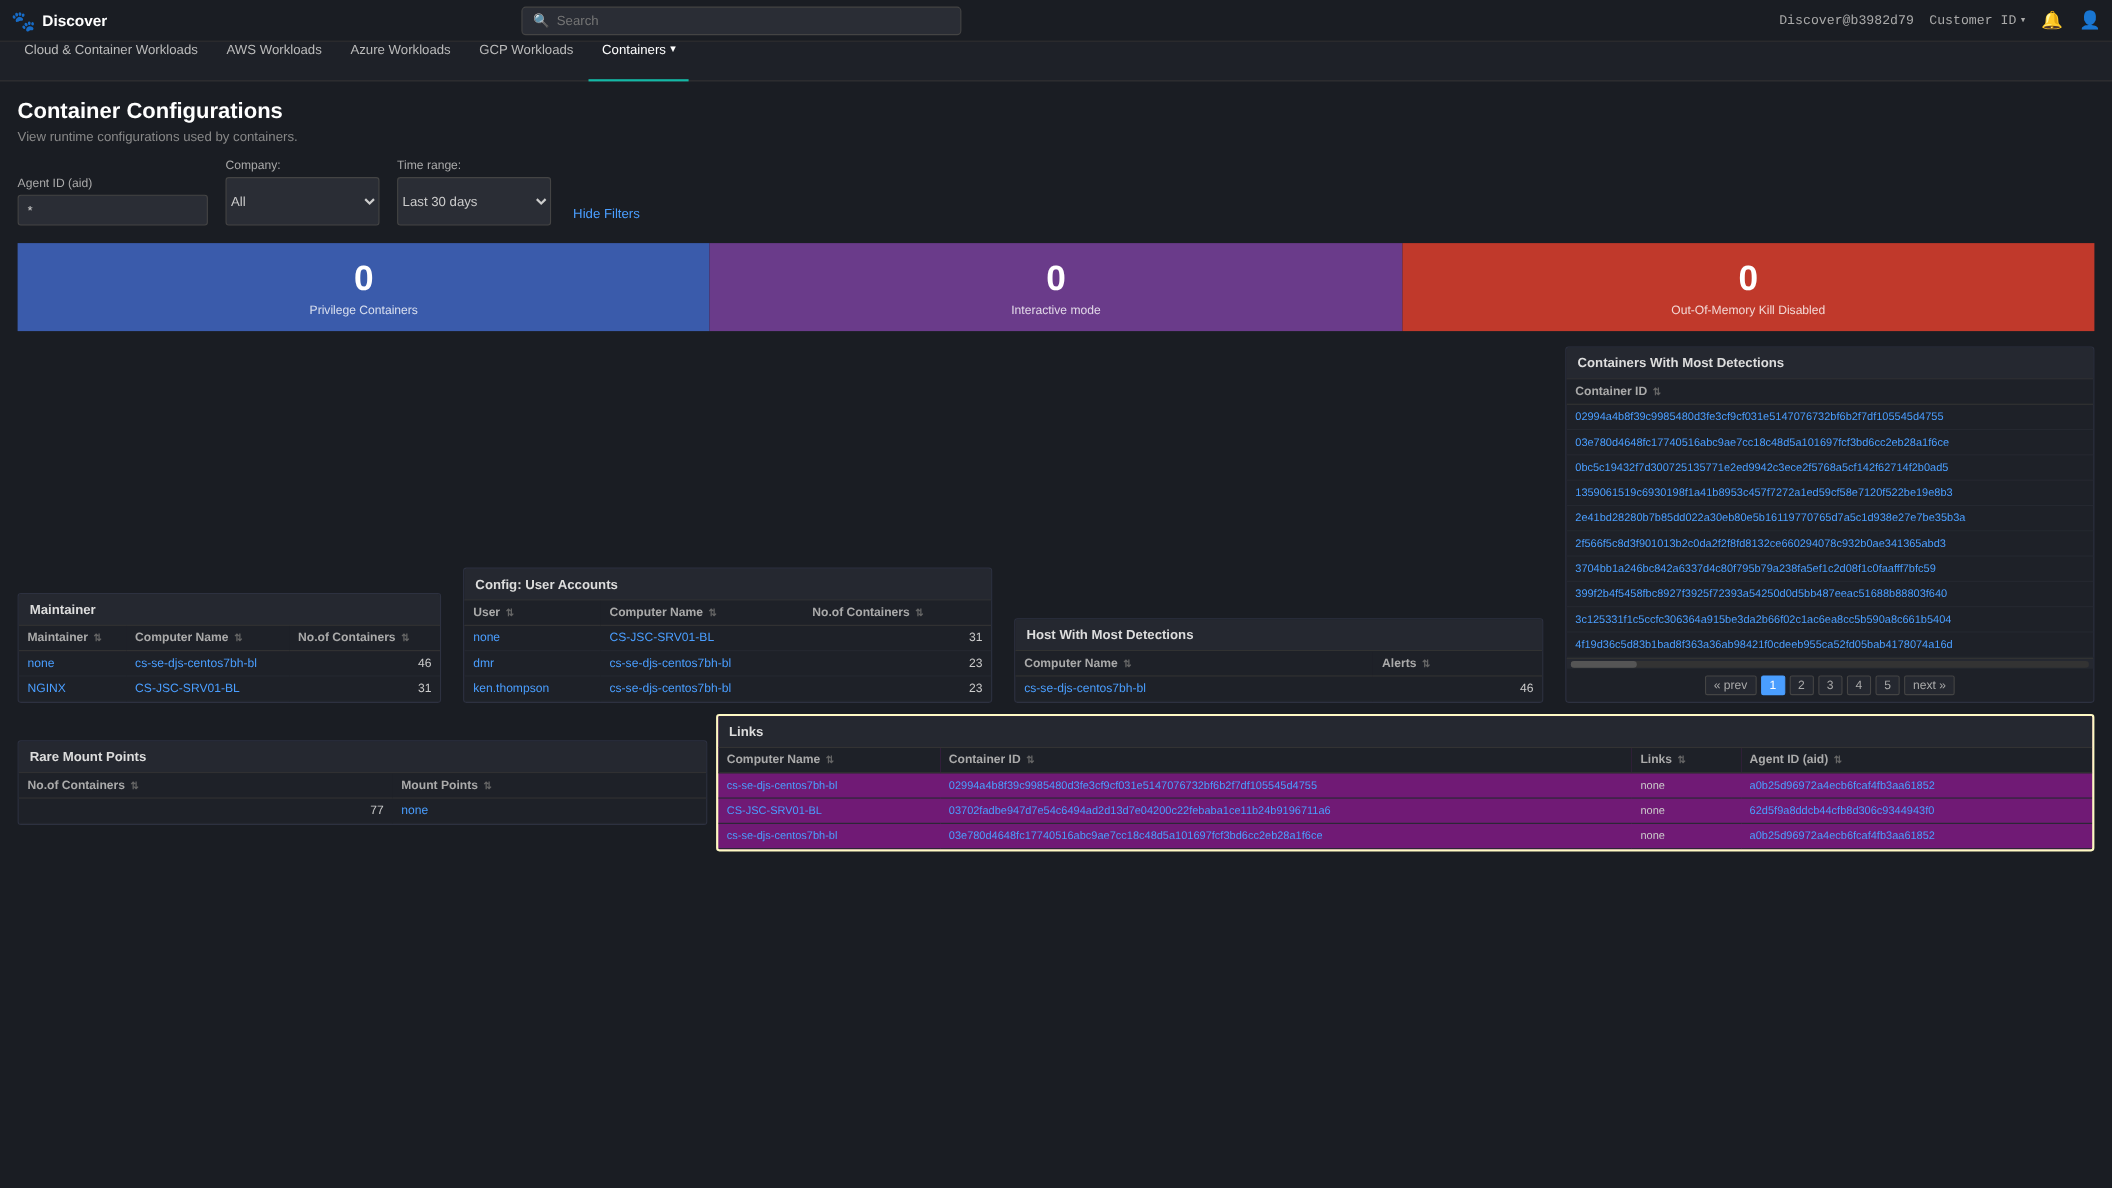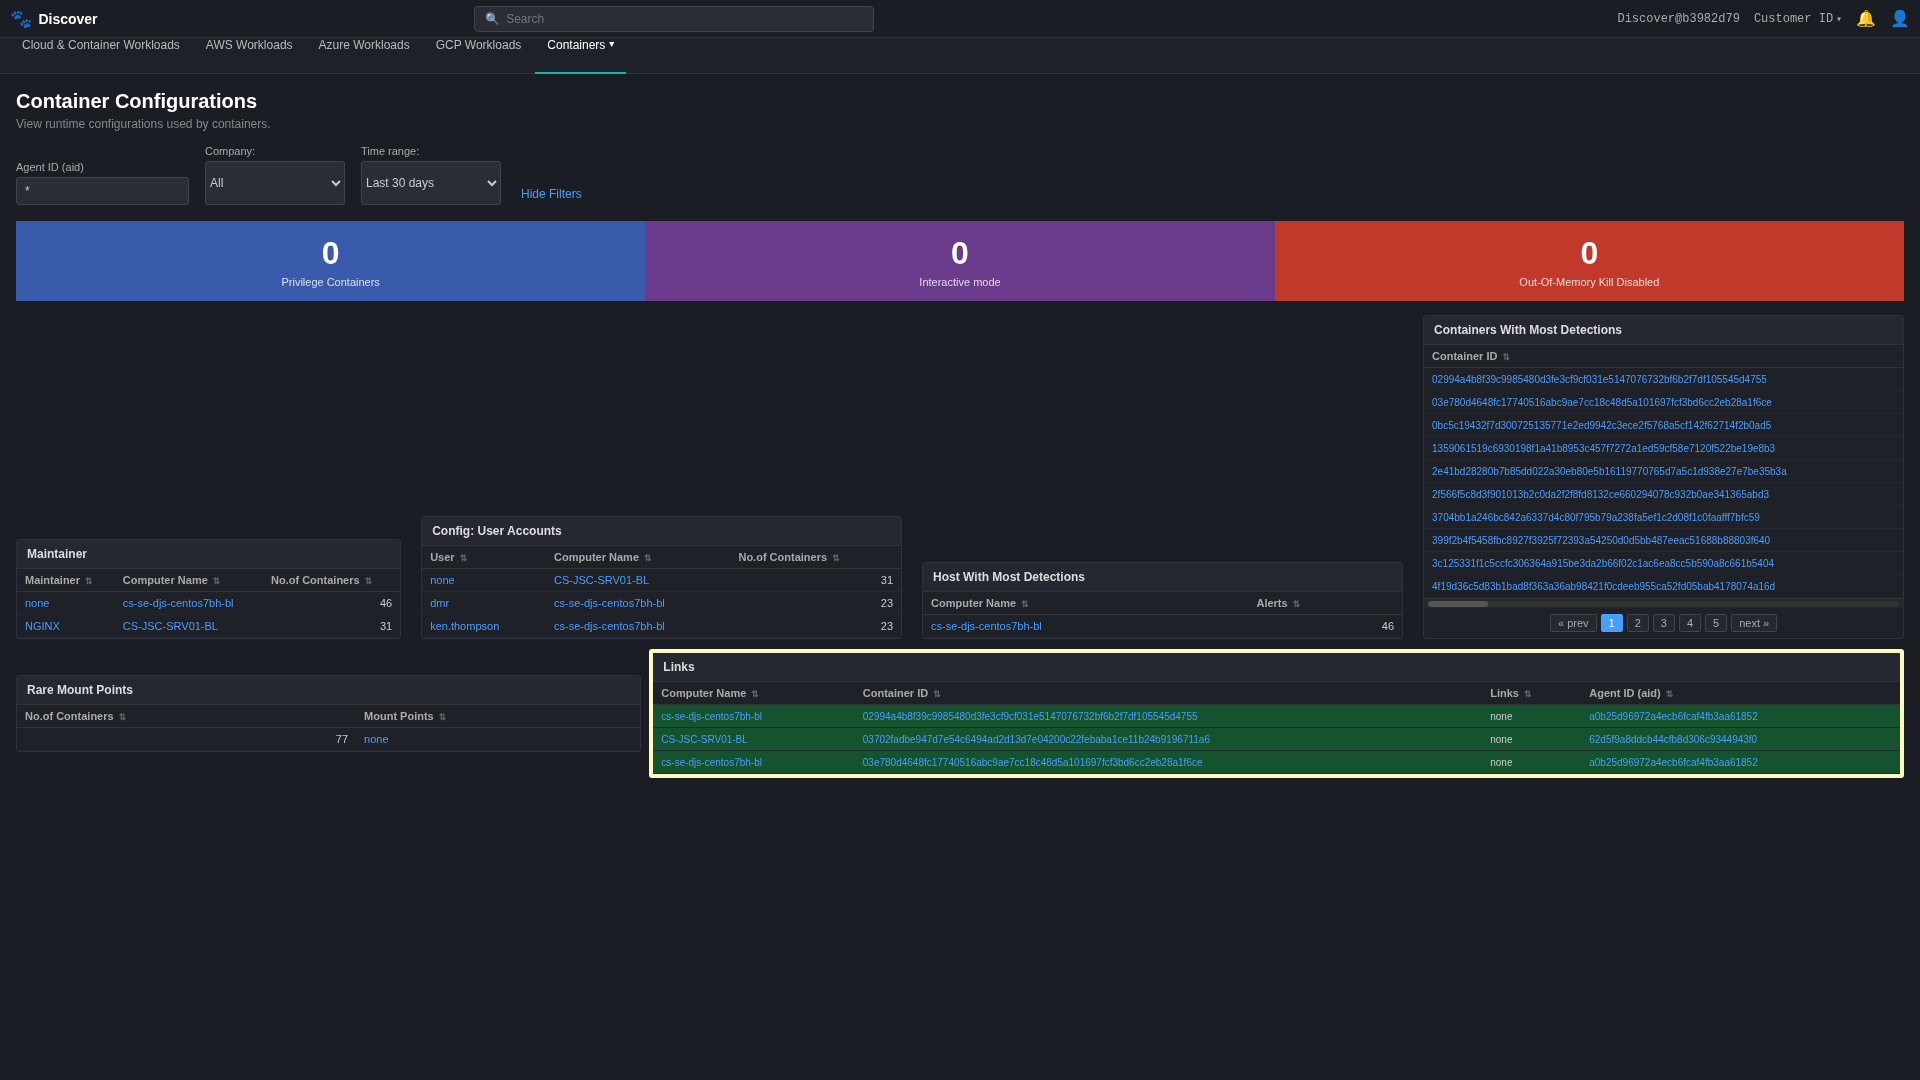--- a/index.html
+++ b/index.html
@@ -160,22 +160,22 @@
     .bottom-row { display: flex; gap: 8px; align-items: center; }
     .rare-mount-panel {
       flex: 1;
       background: #1e2128;
       border: 1px solid #2d3140;
       border-radius: 3px;
       overflow: hidden;
     }
     .links-panel {
       flex: 2;
-      background: #14532d;
-      border: 4px solid #fef9c3;
+      background: #701a75;
+      border: 2px solid #fef9c3;
       border-radius: 3px;
       overflow: hidden;
     }
     .scroll-bar-container {
       height: 10px;
       background: #252830;
       border-top: 1px solid #333;
       display: flex;
       align-items: center;
       padding: 0 4px;

